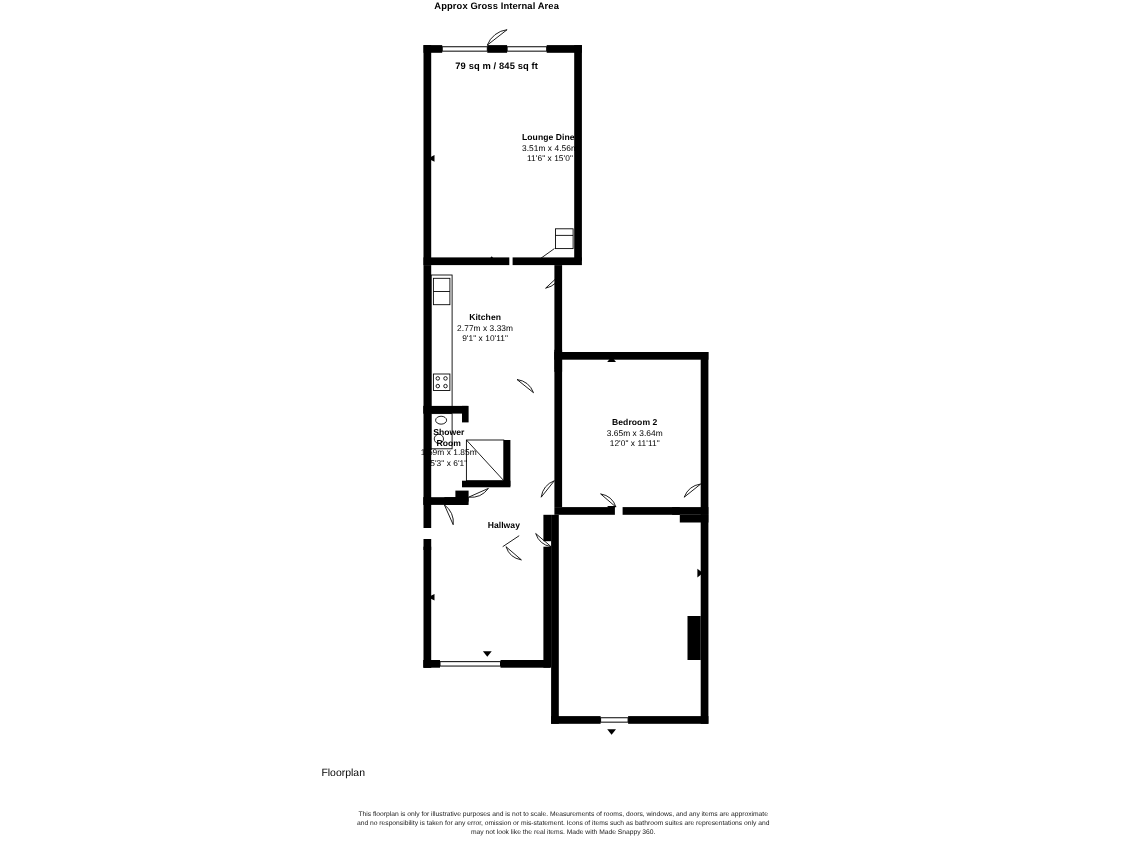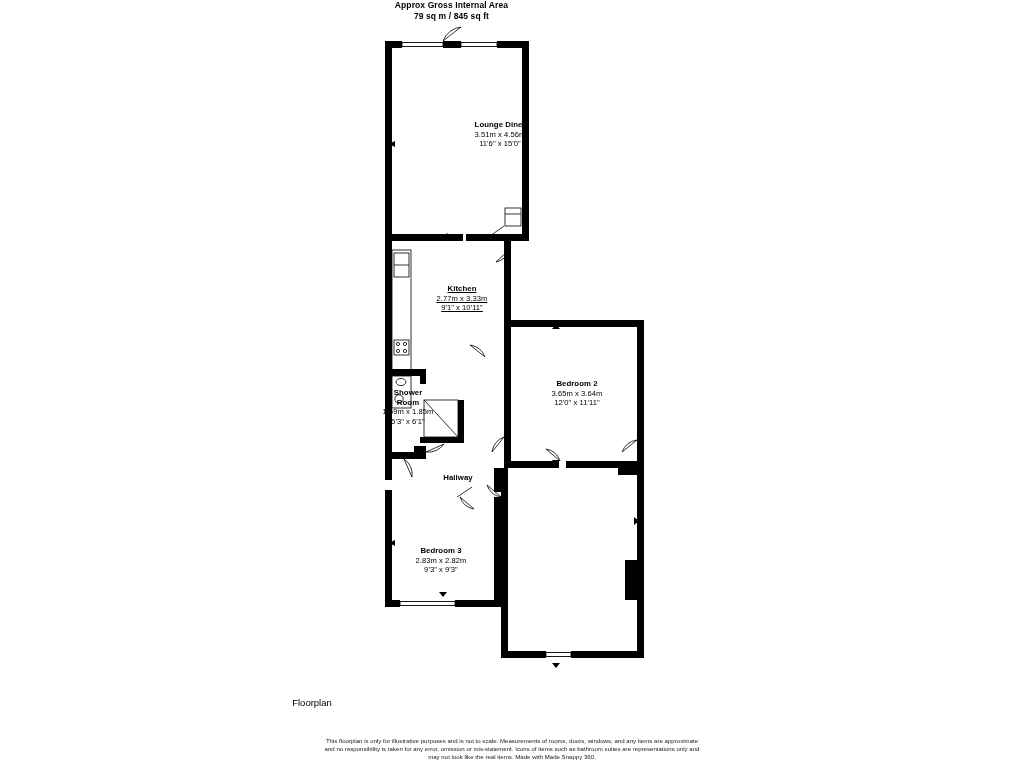--- a/index.html
+++ b/index.html
@@ -23,21 +23,21 @@
     position: absolute;
     top: 0px;
     left: 0;
     width: 903px;
     text-align: center;
     font-size: 8.5px;
     font-weight: bold;
     line-height: 10.5px;
     letter-spacing: 0.1px;
   }
-  .hdr .l2 { display: block; }
+  .hdr .l2 { display: block; margin-top: 44px; }
 
   .plan-svg {
     position: absolute;
     left: 0;
     top: 0;
   }
 
   .roomlabel {
     position: absolute;
     text-align: center;
@@ -244,21 +244,21 @@
     </g>
 
   </svg>
 
   <div class="roomlabel" style="left:390px; top:120px; width:140px;margin-left:40px;">
     <span class="nm">Lounge Diner</span>
     <span class="d1">3.51m x 4.56m</span>
     <span class="d2">11'6" x 15'0"</span>
   </div>
 
-  <div class="roomlabel" style="left:392px; top:284px; width:140px;text-decoration:underline;">
+  <div class="roomlabel" style="left:371px; top:284px; width:140px;">
     <span class="nm">Kitchen</span>
     <span class="d1">2.77m x 3.33m</span>
     <span class="d2">9'1" x 10'11"</span>
   </div>
 
   <div class="roomlabel" style="left:348px; top:388px; width:120px;">
     <span class="nm">Shower</span>
     <span class="nm">Room</span>
     <span class="d1">1.59m x 1.85m</span>
     <span class="d2">5'3" x 6'1"</span>
@@ -267,25 +267,20 @@
   <div class="roomlabel" style="left:507px; top:379px; width:140px;text-align:center;">
     <span class="nm">Bedroom 2</span>
     <span class="d1">3.65m x 3.64m</span>
     <span class="d2">12'0" x 11'11"</span>
   </div>
 
   <div class="roomlabel" style="left:418px; top:473px; width:80px;">
     <span class="nm">Hallway</span>
   </div>
 
-  <div class="roomlabel" style="left:371px; top:546px; width:140px;">
-    <span class="nm">Bedroom 3</span>
-    <span class="d1">2.83m x 2.82m</span>
-    <span class="d2">9'3" x 9'3"</span>
-  </div>
 
 
   <div class="caption">
     <span>Floorplan</span>
   </div>
 
   <div class="disclaimer">
     <span>This floorplan is only for illustrative purposes and is not to scale. Measurements of rooms, doors, windows, and any items are approximate</span>
     <span>and no responsibility is taken for any error, omission or mis-statement. Icons of items such as bathroom suites are representations only and</span>
     <span>may not look like the real items. Made with Made Snappy 360.</span>

